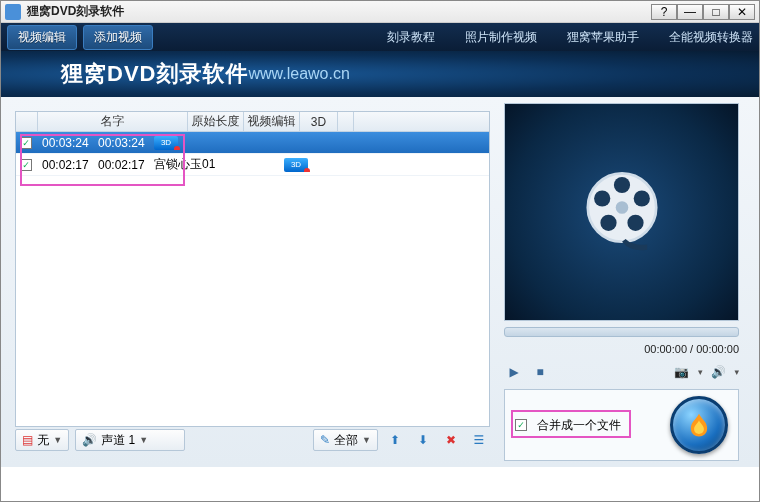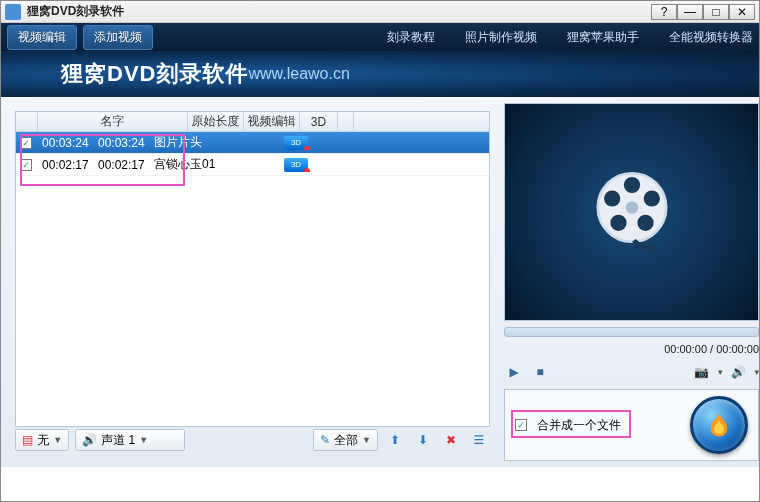--- a/index.html
+++ b/index.html
@@ -27,21 +27,21 @@
 .td{display:flex;align-items:center;padding:0 4px;overflow:hidden;white-space:nowrap}
 .cb{width:12px;height:12px;border:1px solid #777;background:#fff;display:inline-flex;align-items:center;justify-content:center;font-size:9px;color:#1a5}
 .fico{width:14px;height:14px;background:#19b24a;border-radius:1px;margin-right:4px;display:inline-block}
 .badge3d{width:24px;height:14px;background:linear-gradient(#3bb0ff,#0066cc);border-radius:2px;color:#fff;font-size:8px;display:flex;align-items:center;justify-content:center;position:relative}
 .badge3d::after{content:"";position:absolute;right:-2px;bottom:-2px;width:6px;height:6px;background:#e33;border-radius:50%}
 .hl1{position:absolute;border:2px solid #e455c3;pointer-events:none;left:4px;top:22px;width:165px;height:52px}
 .bottombar{height:26px;display:flex;align-items:center;gap:6px;padding:2px 0}
 .bgroup{display:flex;align-items:center;gap:4px;background:linear-gradient(#fdfdfd,#e8eef4);border:1px solid #b5c7d8;border-radius:2px;padding:2px 6px;height:22px;cursor:pointer}
 .spacer{flex:1}
 .icbtn{width:22px;height:22px;display:flex;align-items:center;justify-content:center;cursor:pointer;border-radius:2px}
-.right{width:255px;display:flex;flex-direction:column;padding:6px 0 6px 0;gap:6px}
+.right{width:255px;display:flex;flex-direction:column;padding:6px 20px 6px 0;gap:6px}
 .preview{flex:1;background:radial-gradient(circle at 50% 50%,#1a4a7a 0%,#0a2845 70%,#051528 100%);border:1px solid #b5c7d8;position:relative;display:flex;align-items:center;justify-content:center}
 .reel{width:90px;height:90px;position:relative}
 .reel svg{width:100%;height:100%}
 .progress{height:10px;background:linear-gradient(#dbe6f0,#c4d5e4);border:1px solid #a8bed2;border-radius:3px}
 .time{text-align:right;color:#222;font-size:11px}
 .pctrl{display:flex;align-items:center;gap:6px;height:22px}
 .pbtn{width:20px;height:20px;display:flex;align-items:center;justify-content:center;cursor:pointer;color:#3a6a9a}
 .mergebox{height:72px;border:1px solid #b5c7d8;background:#f8fbfd;display:flex;align-items:center;padding:0 10px;gap:10px;position:relative}
 .hl2{position:absolute;border:2px solid #e455c3;left:6px;top:20px;width:120px;height:28px;pointer-events:none}
 .burn{width:58px;height:58px;border-radius:50%;background:radial-gradient(circle at 35% 30%,#8cd4ff,#1a6fc0 60%,#083a6c);border:3px solid #0b3d70;display:flex;align-items:center;justify-content:center;cursor:pointer;margin-left:auto;box-shadow:inset 0 2px 6px rgba(255,255,255,.5),0 2px 4px rgba(0,0,0,.4)}
@@ -90,21 +90,20 @@
         <div class="th c5">3D</div>
         <div class="th c6"></div>
       </div>
 
       <div class="row sel">
         <div class="td c0">
             <span class="cb">✓</span>
           </div>
         <div class="td c2">00:03:24</div>
         <div class="td c3">00:03:24</div>
-        <div class="td c4">图片片头</div>
         <div class="td c5">
             <span class="badge3d">3D</span>
           </div>
       </div>
 
       <div class="row">
         <div class="td c0">
             <span class="cb">✓</span>
           </div>
         <div class="td c2">00:02:17</div>

